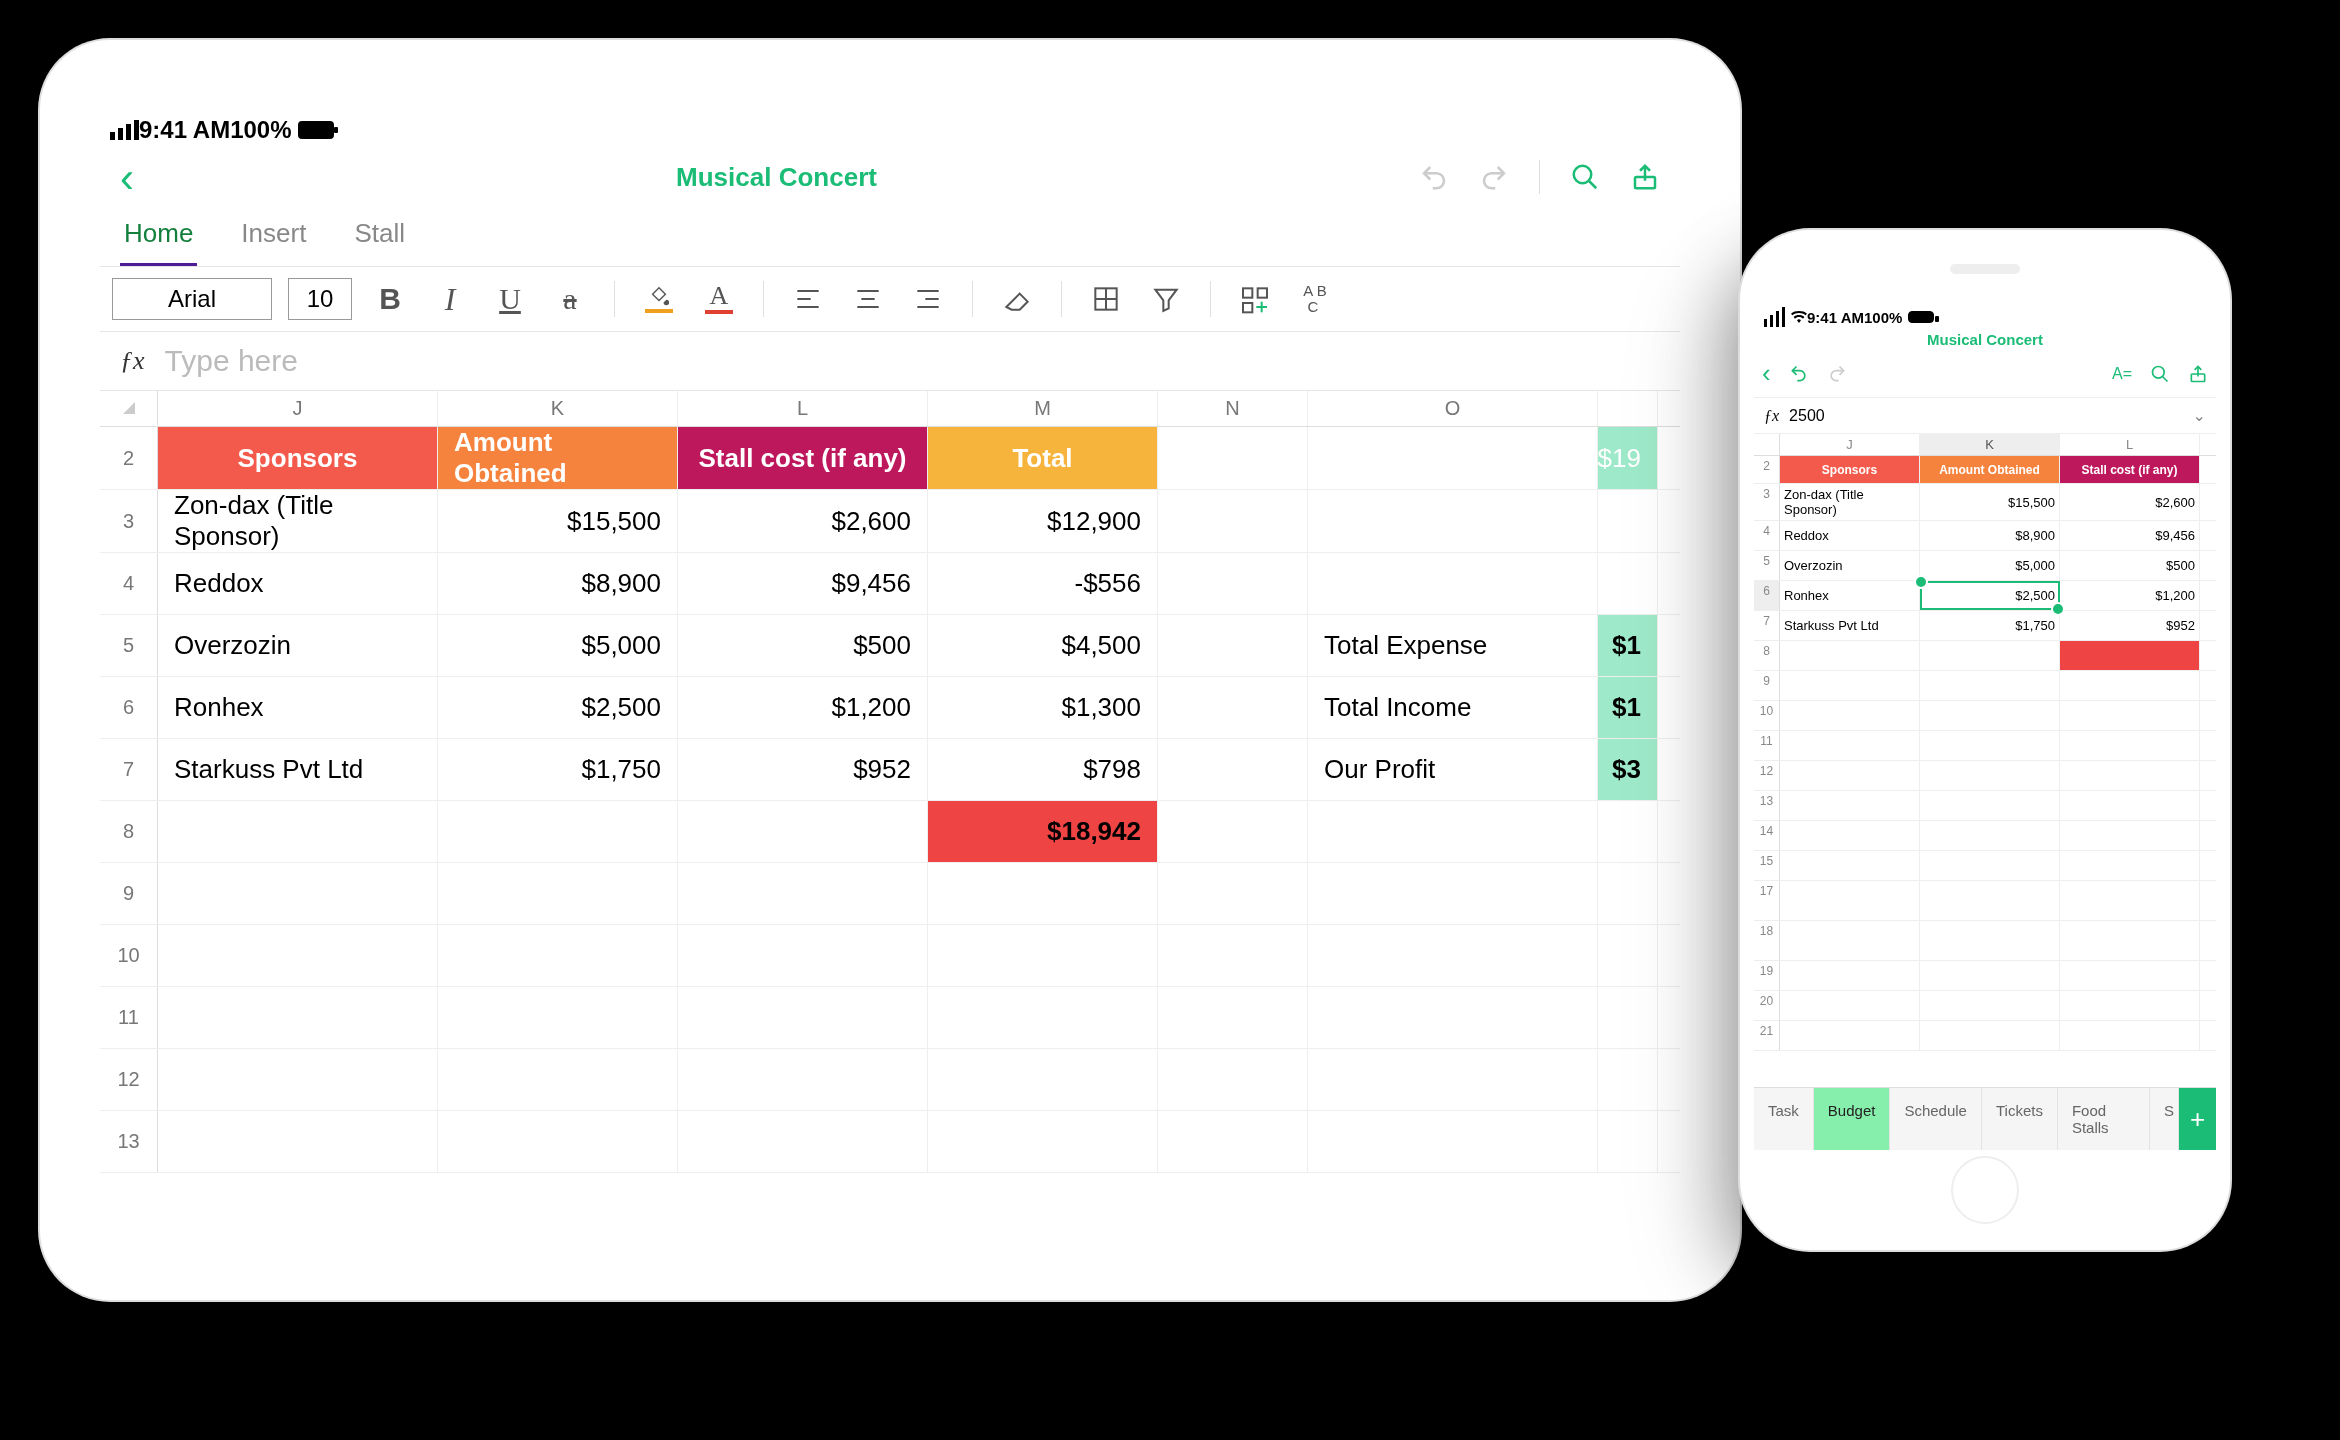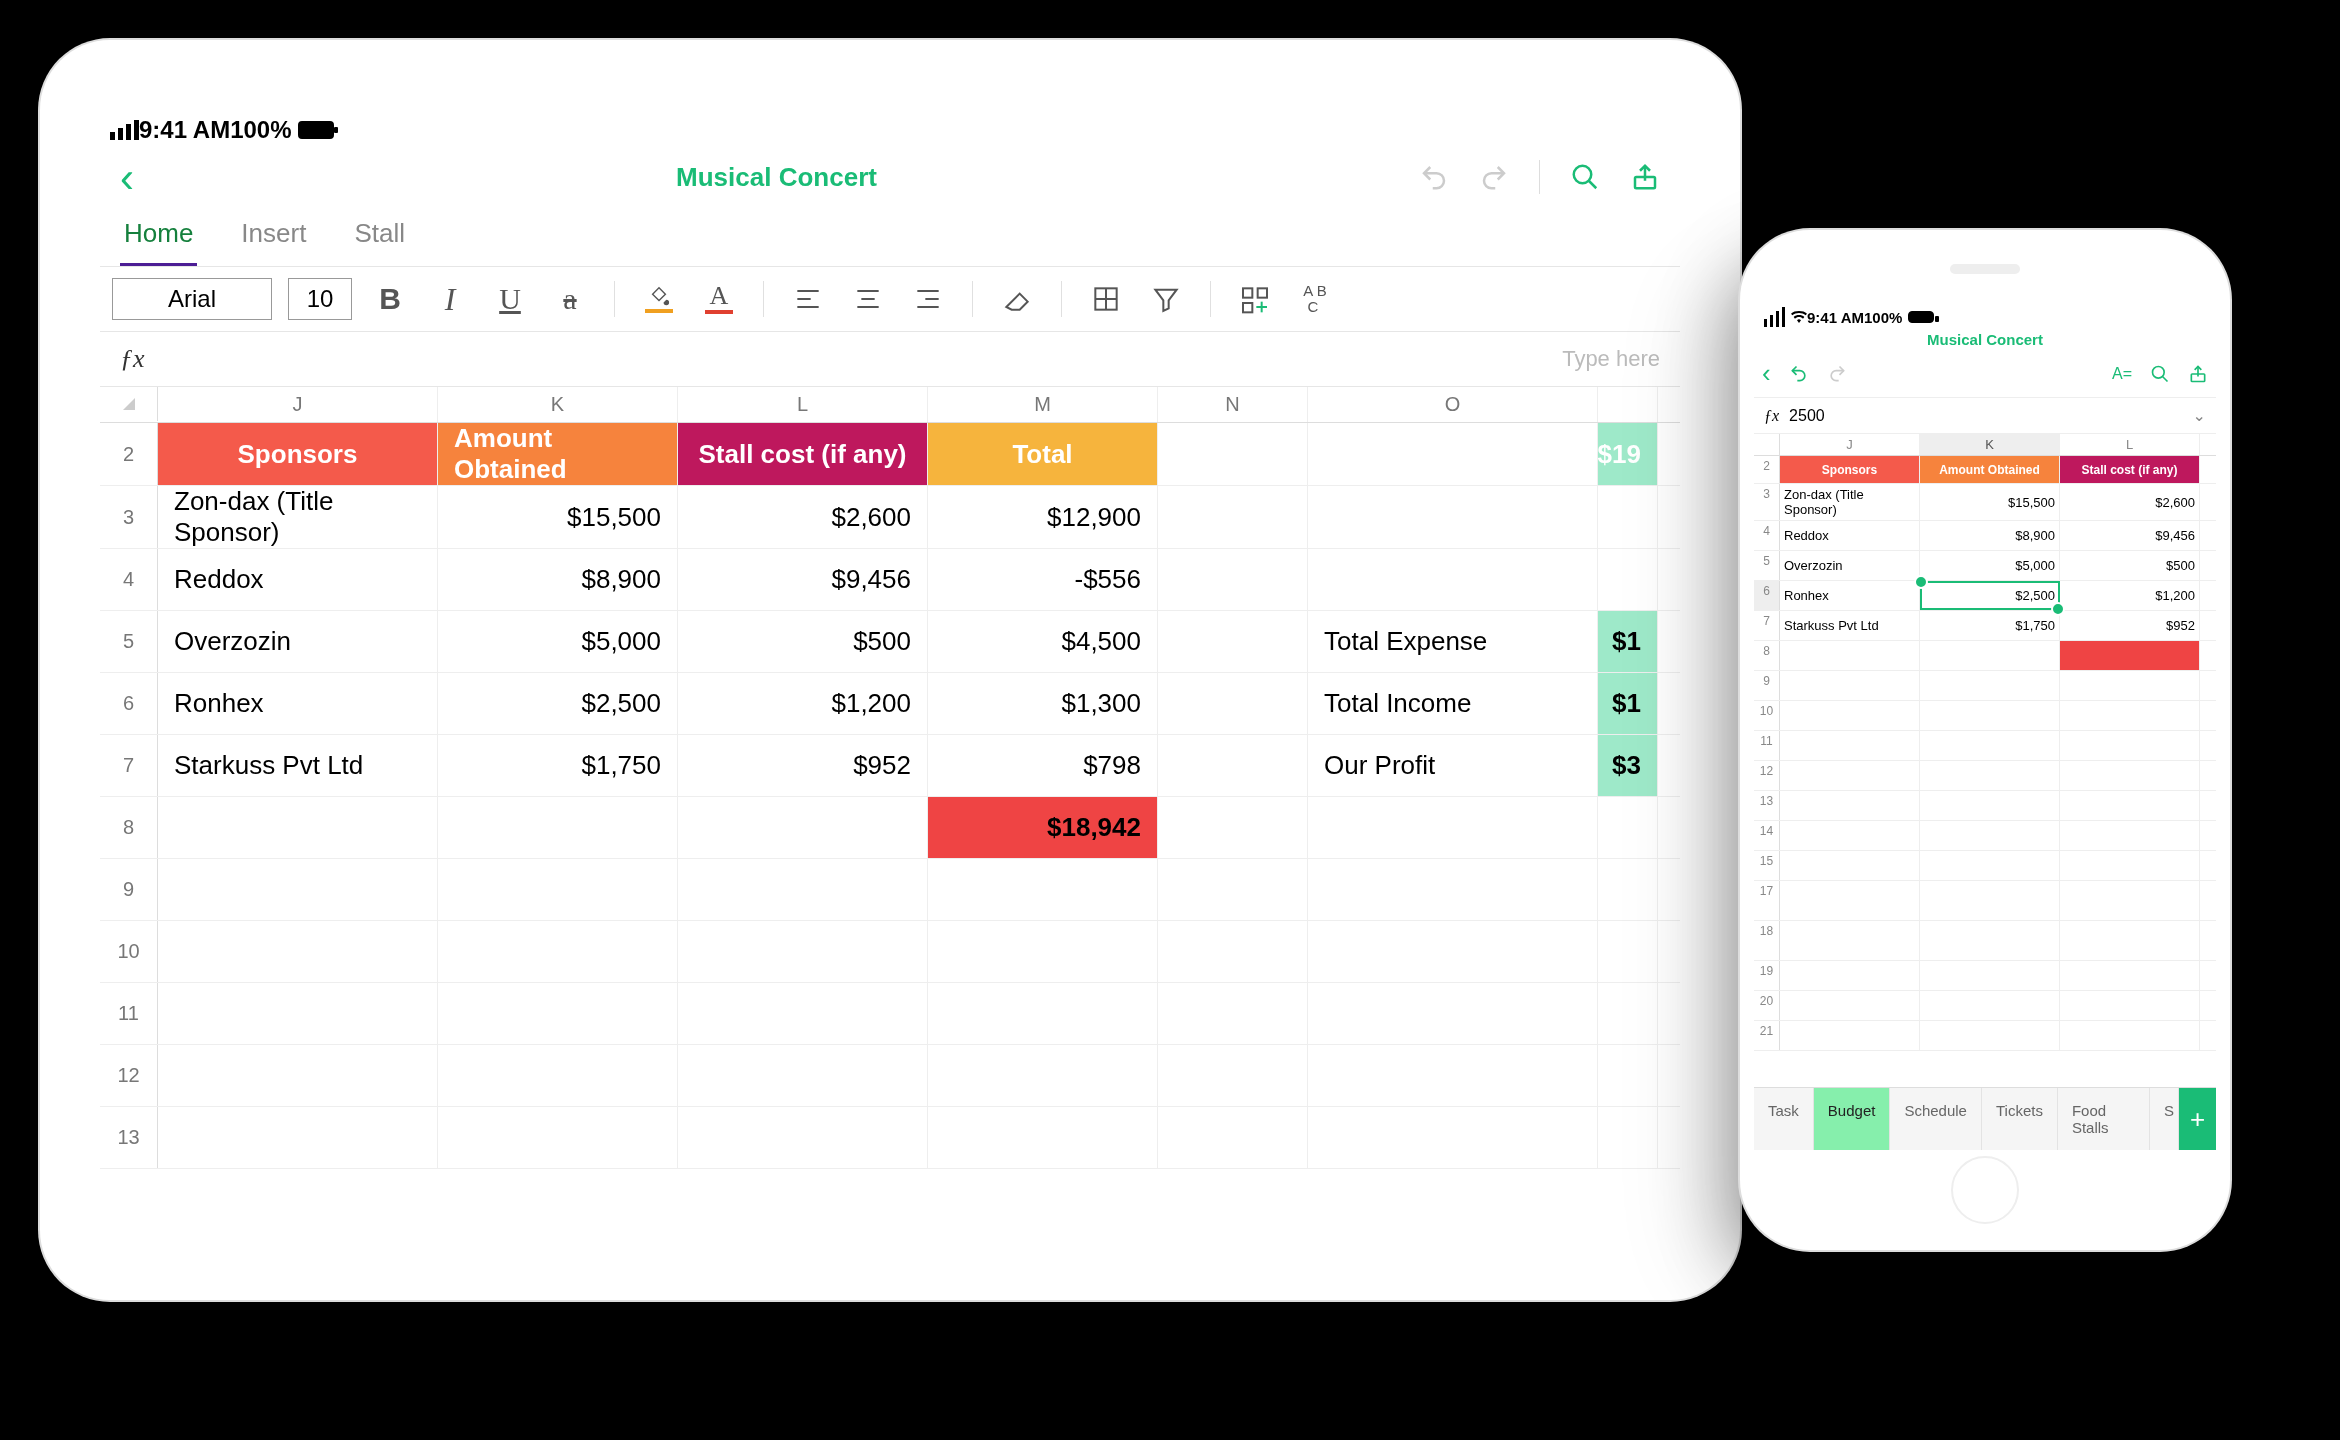--- a/index.html
+++ b/index.html
@@ -70,21 +70,21 @@
   .toolbar .tbtn.b{font-weight:700}
   .toolbar .tbtn.i{font-style:italic;font-family:serif;font-size:32px}
   .toolbar .tbtn.u{text-decoration:underline;font-family:serif}
   .toolbar .tbtn.s{text-decoration:line-through;font-family:serif}
   .toolbar .vsep{width:1px;height:36px;background:#e0e0e0;margin:0 6px}
   .toolbar svg{width:32px;height:32px;stroke:#555;fill:none;stroke-width:1.5}
   .colorbar{display:inline-block;width:28px;height:4px;}
 
   .fxrow{display:flex;align-items:center;border-bottom:1px solid #e6e6e6;padding:12px 20px;gap:20px}
   .fxrow .fx{font-style:italic;font-family:serif;font-size:26px;color:#333}
-  .fxrow input{border:none;font-size:22px;flex:1;outline:none;text-align:right;}
+  .fxrow input{border:none;font-size:30px;flex:1;outline:none;}
   .fxrow input::placeholder{color:#bbb}
 
   .sheet{flex:1;overflow:hidden;display:flex;flex-direction:column}
   .colhead{display:flex;background:#fff;border-bottom:1px solid #ddd;}
   .rownum{width:58px;flex:none;background:#fff;border-right:1px solid #ddd;text-align:center;font-size:20px;color:#777;display:flex;align-items:center;justify-content:center}
   .colhead .rownum{height:34px}
   .colhead .c{border-right:1px solid #eee;text-align:center;font-size:20px;color:#777;padding:6px 0}
   .row{display:flex;border-bottom:1px solid #eee;min-height:62px}
   .row.header{min-height:54px}
   .row .c{border-right:1px solid #eee;display:flex;align-items:center;padding:0 16px;font-size:26px}
@@ -298,21 +298,21 @@
       </div>
 
       <div class="row header">
         <div class="rownum">2</div>
         <div class="c cJ hdrJ">Sponsors</div>
         <div class="c cK hdrK">Amount Obtained</div>
         <div class="c cL hdrL">Stall cost (if any)</div>
         <div class="c cM hdrM">Total</div>
         <div class="c cN"></div>
         <div class="c cO" style="font-size:24px;line-height:1.1">Sum obtained from client</div>
-        <div class="c cP mint num" style="font-weight:700">$19</div>
+        <div class="c cP mint num" style="font-weight:400">$19</div>
       </div>
 
       <div class="row">
         <div class="rownum">3</div>
         <div class="c cJ">Zon-dax (Title Sponsor)</div>
         <div class="c cK num">$15,500</div>
         <div class="c cL num">$2,600</div>
         <div class="c cM num">$12,900</div>
         <div class="c cN"></div>
           <div class="c cO"></div>

